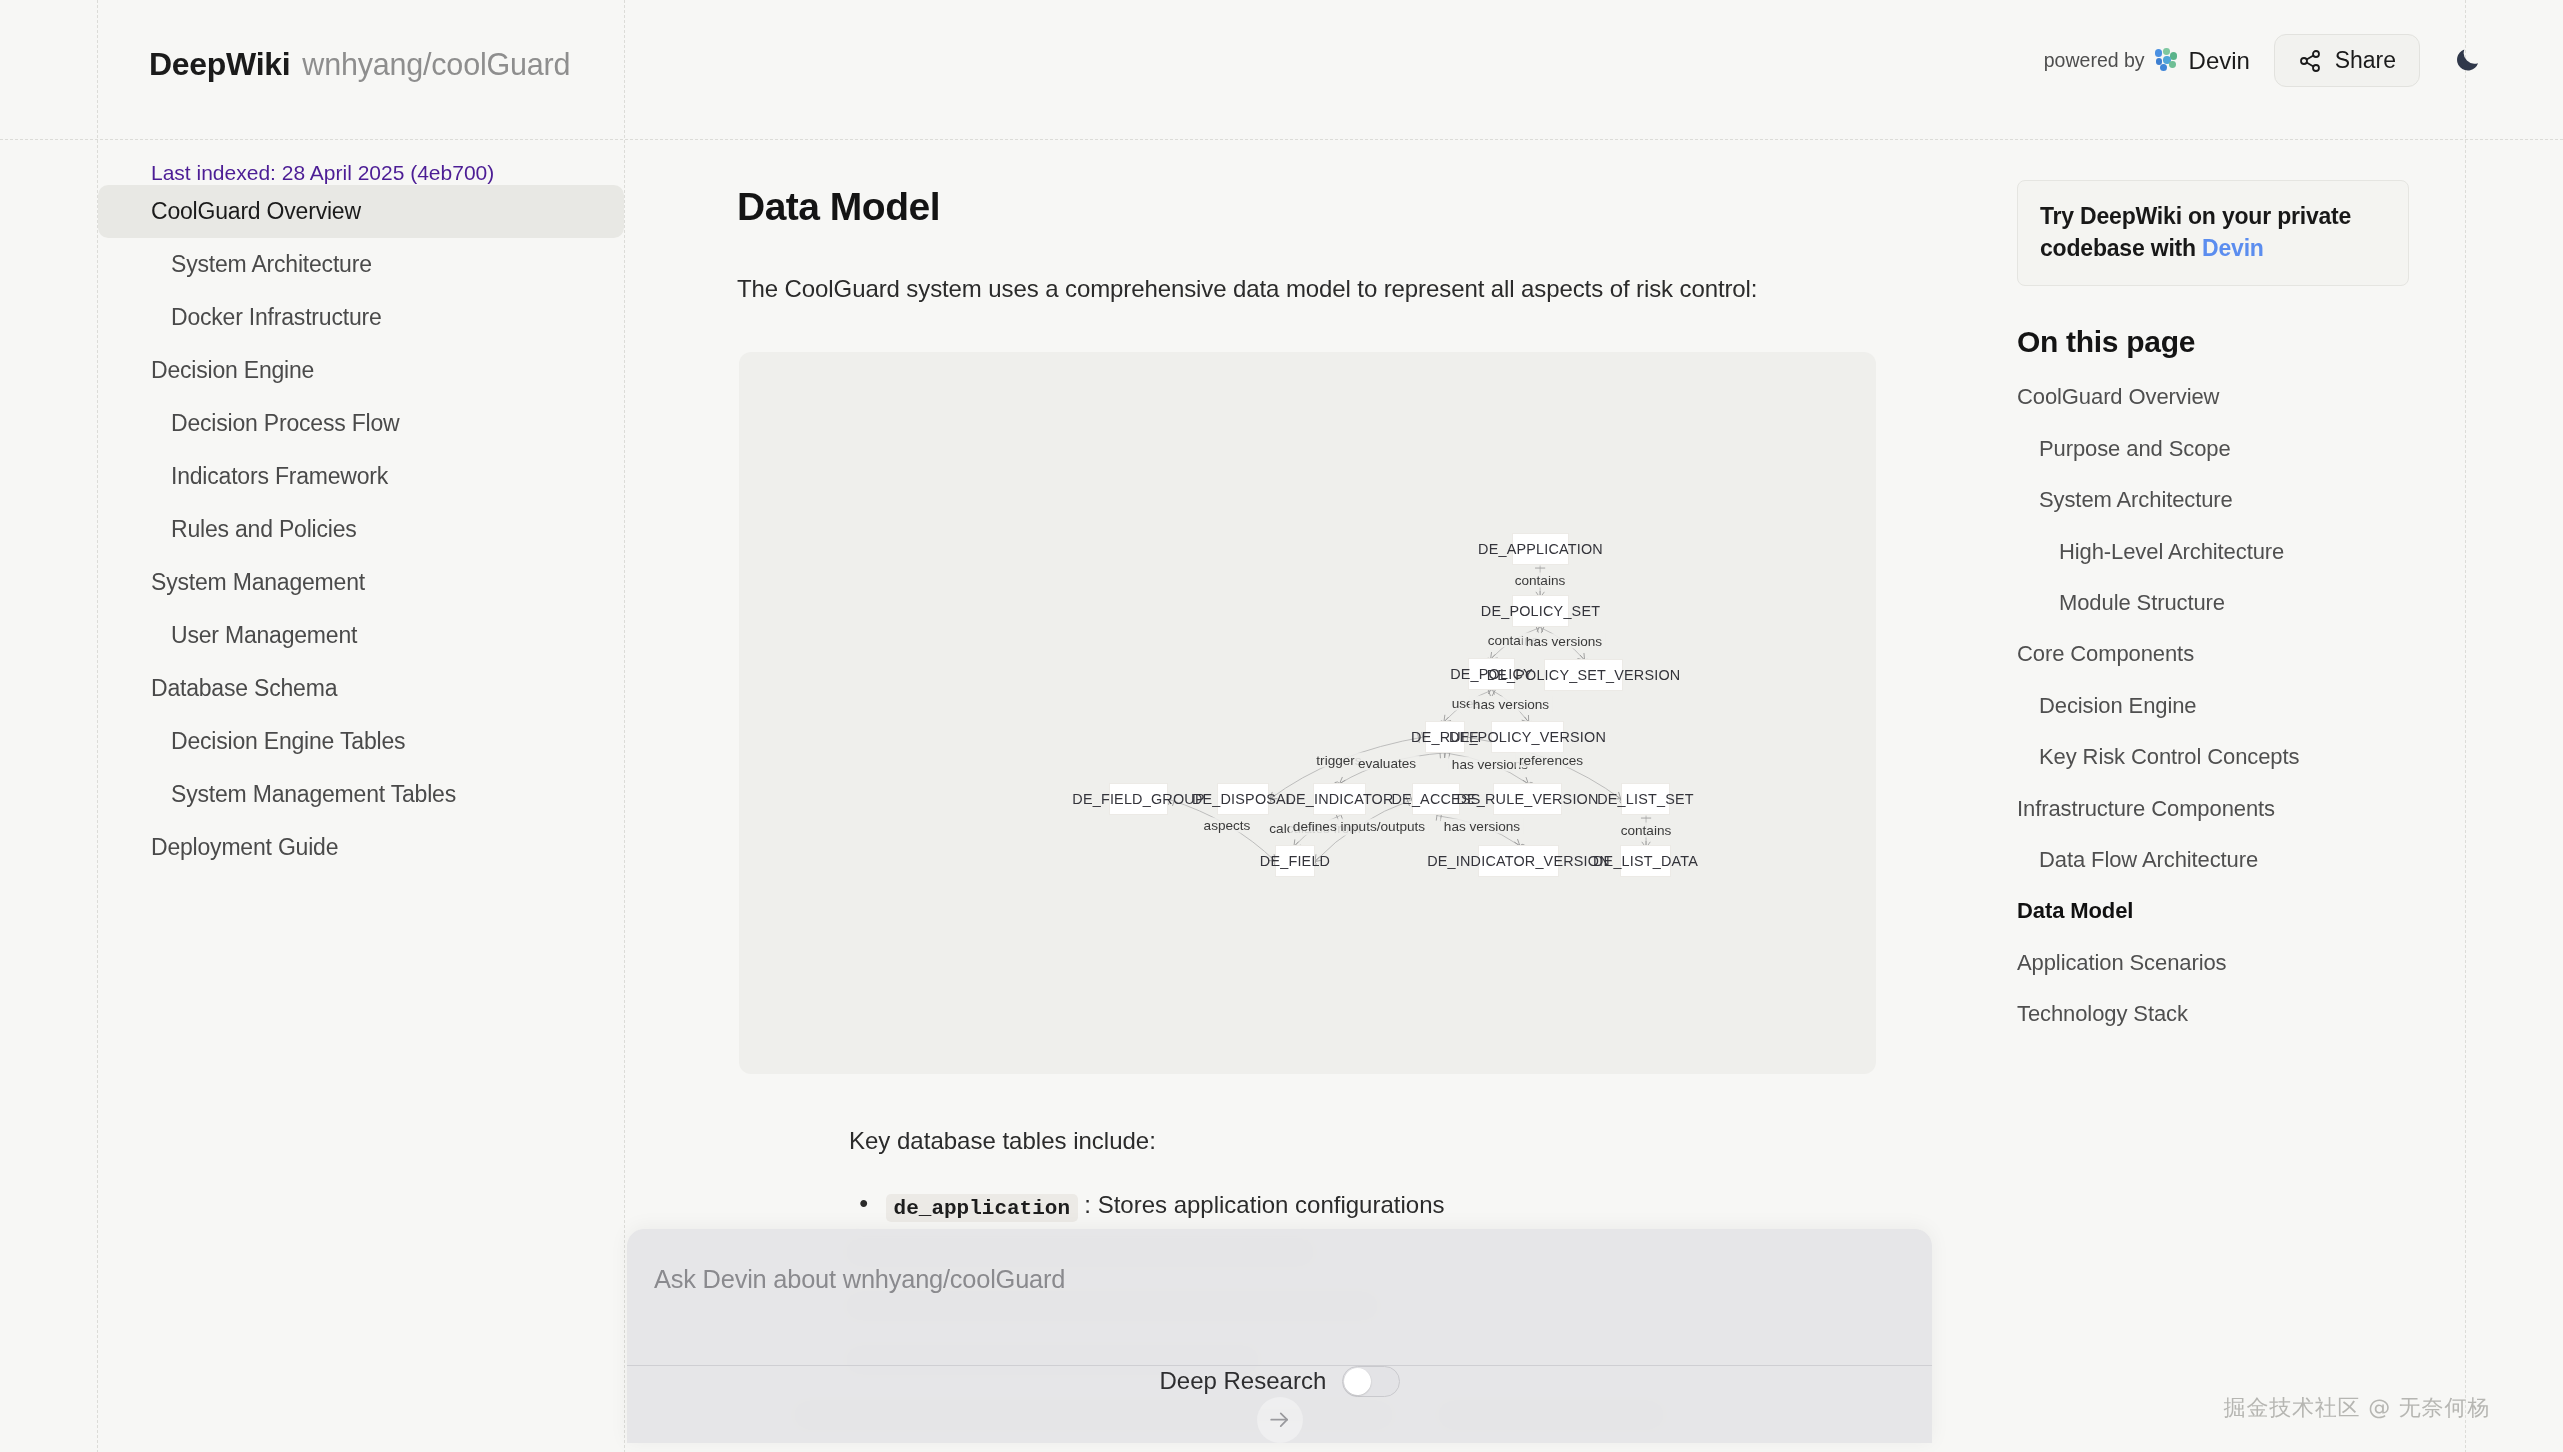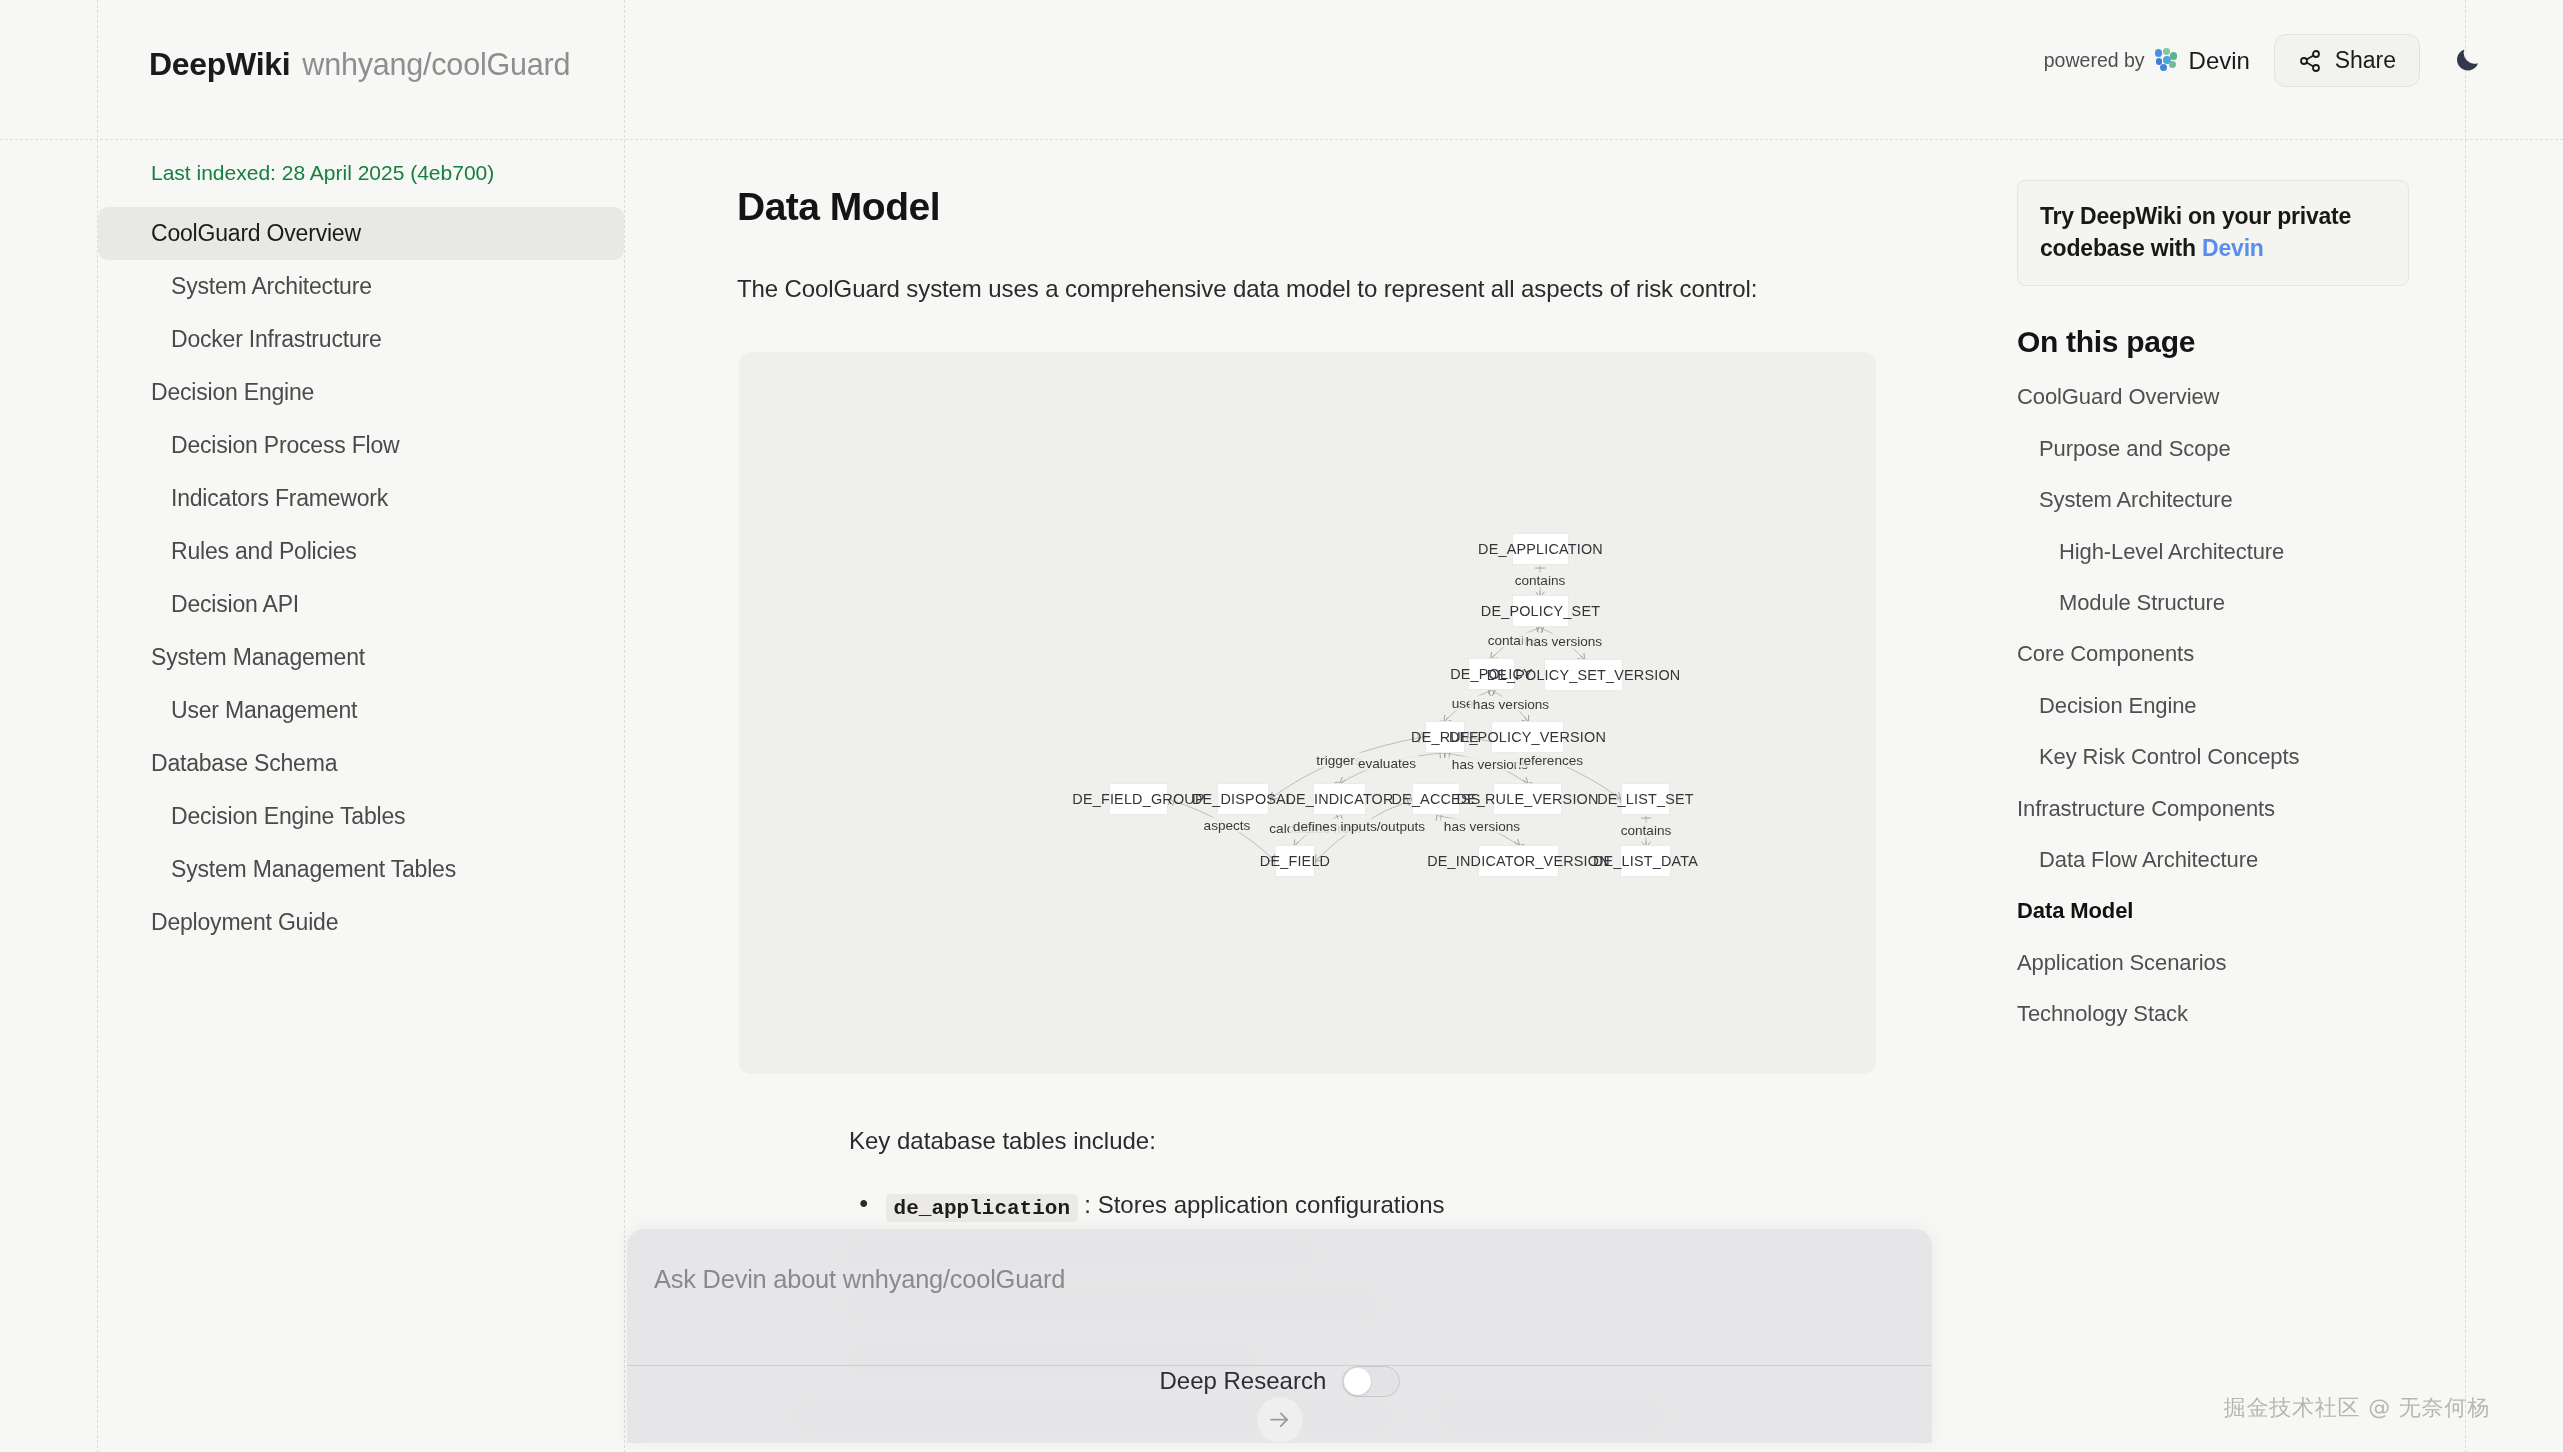--- a/index.html
+++ b/index.html
@@ -32,21 +32,21 @@
 
   #share-btn { display: flex; align-items: center; gap: 12.7px;
     padding: 0 23px; height: 53px; border: 0.8px solid #e2e2de; border-radius: 12px;
     background: #f2f2ef; cursor: pointer; }
   #share-btn .share-label { font-size: 23px; color: #1b1b1b; }
 
   #theme-toggle { width: 46px; height: 46px; display:flex; align-items:center; justify-content:center; cursor:pointer; }
 
   
   #sidebar { position: absolute; left: 98px; top: 161px; width: 526px; }
-  #last-indexed { font-size: 21px; color: #15803d; padding-left: 53px; margin-bottom: 22px; }
+  #last-indexed { font-size: 21px; color: #4c1d95; padding-left: 53px; }
   .nav-item { height: 53px; display: flex; align-items: center; border-radius: 10.2px;
               font-size: 23px; color: #4a4a4a; cursor: pointer; padding-left: 53px; letter-spacing: -0.2px; }
   .nav-item.child { padding-left: 73px; }
   .nav-item.active { background: #e8e8e4; color: #1b1b1b; }
 
   
   #main { position: absolute; left: 627px; top: 161px; width: 1322px; }
   #page-title { font-size: 39px; font-weight: 700; color: #141414; letter-spacing: -0.5px; margin-left: 110px; margin-top: 24px; }
   #intro-para { font-size: 24px; color: #2b2b2b; margin-left: 110px; margin-top: 46px; letter-spacing: -0.1px; }
 
@@ -172,23 +172,20 @@
           <span>Decision Engine</span>
         </div>
         <div class="nav-item child">
           <span>Decision Process Flow</span>
         </div>
         <div class="nav-item child">
           <span>Indicators Framework</span>
         </div>
         <div class="nav-item child">
           <span>Rules and Policies</span>
-        </div>
-        <div class="nav-item child">
-          <span>Decision API</span>
         </div>
         <div class="nav-item">
           <span>System Management</span>
         </div>
         <div class="nav-item child">
           <span>User Management</span>
         </div>
         <div class="nav-item">
           <span>Database Schema</span>
         </div>

